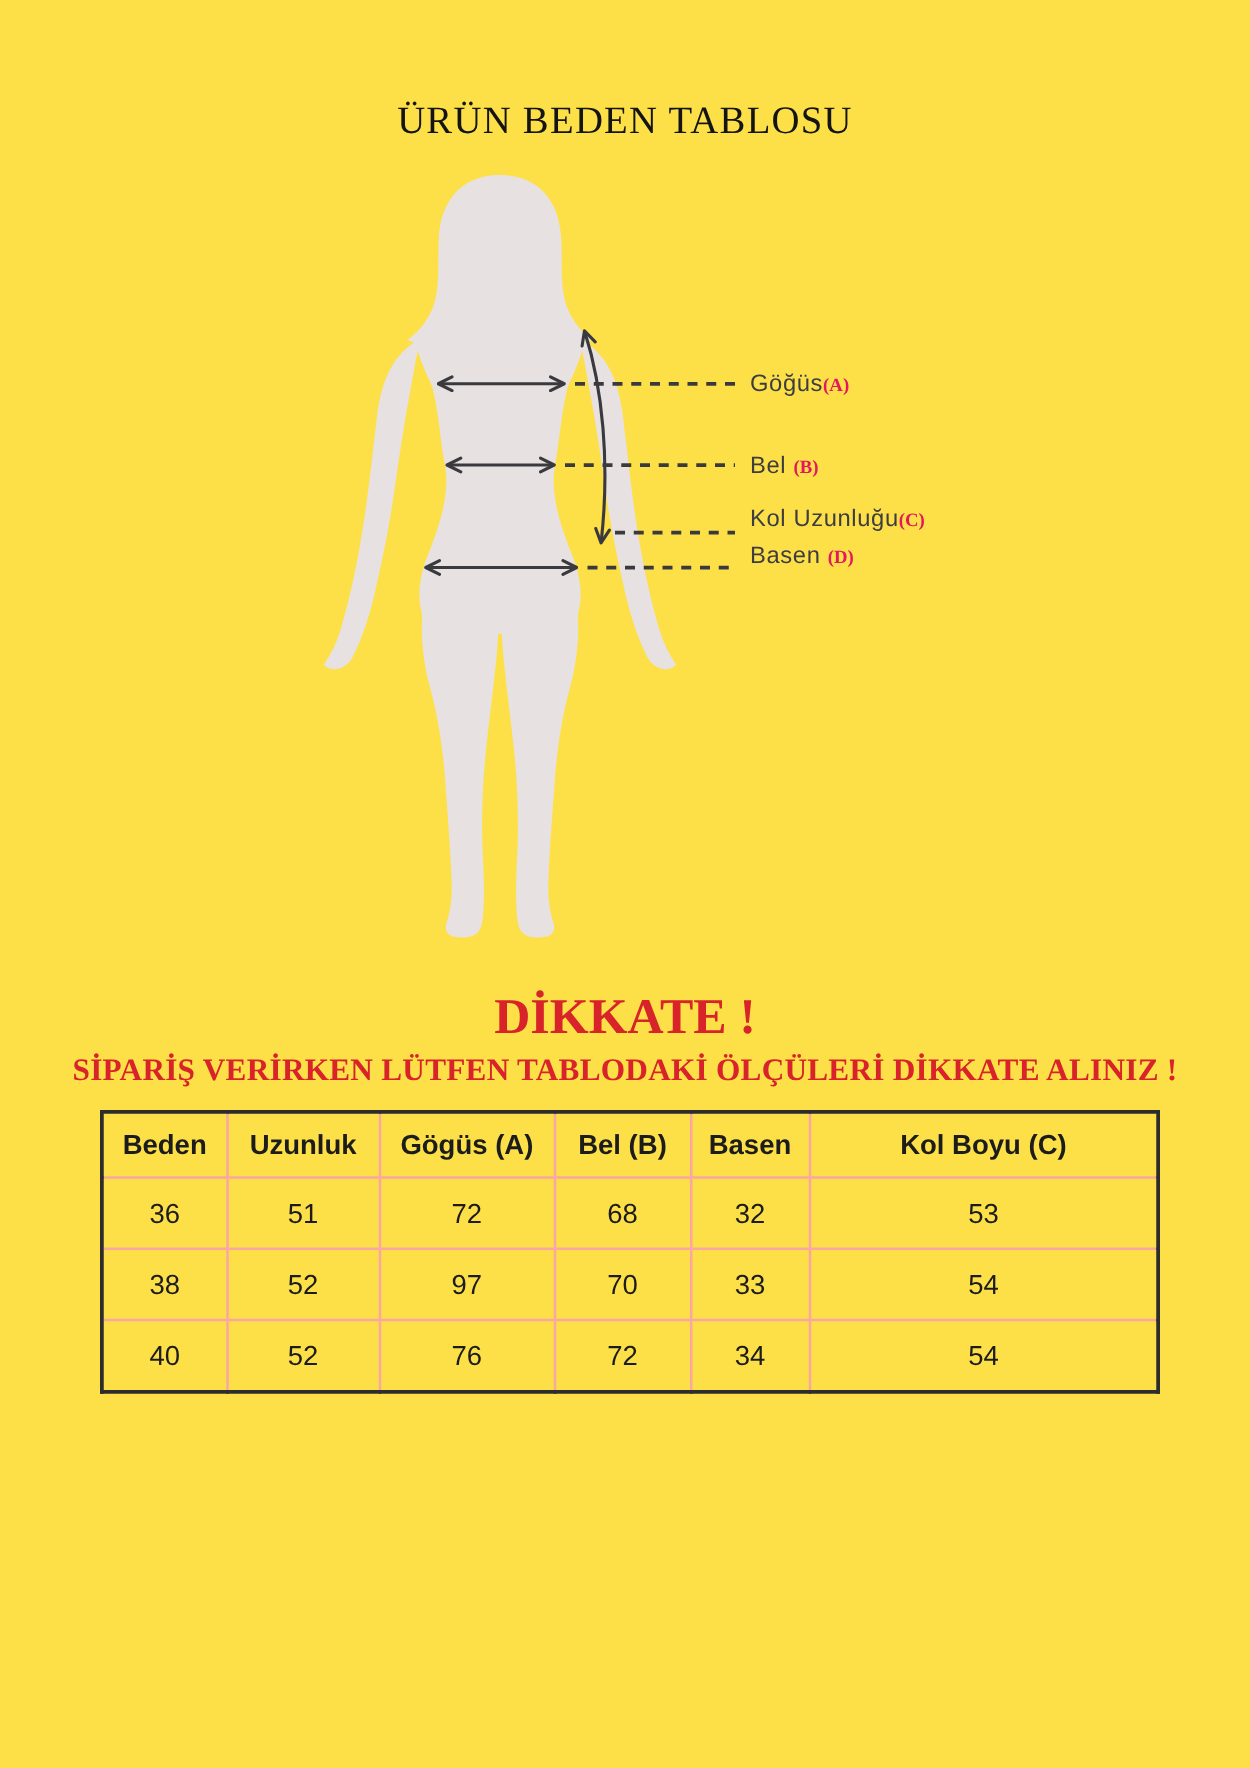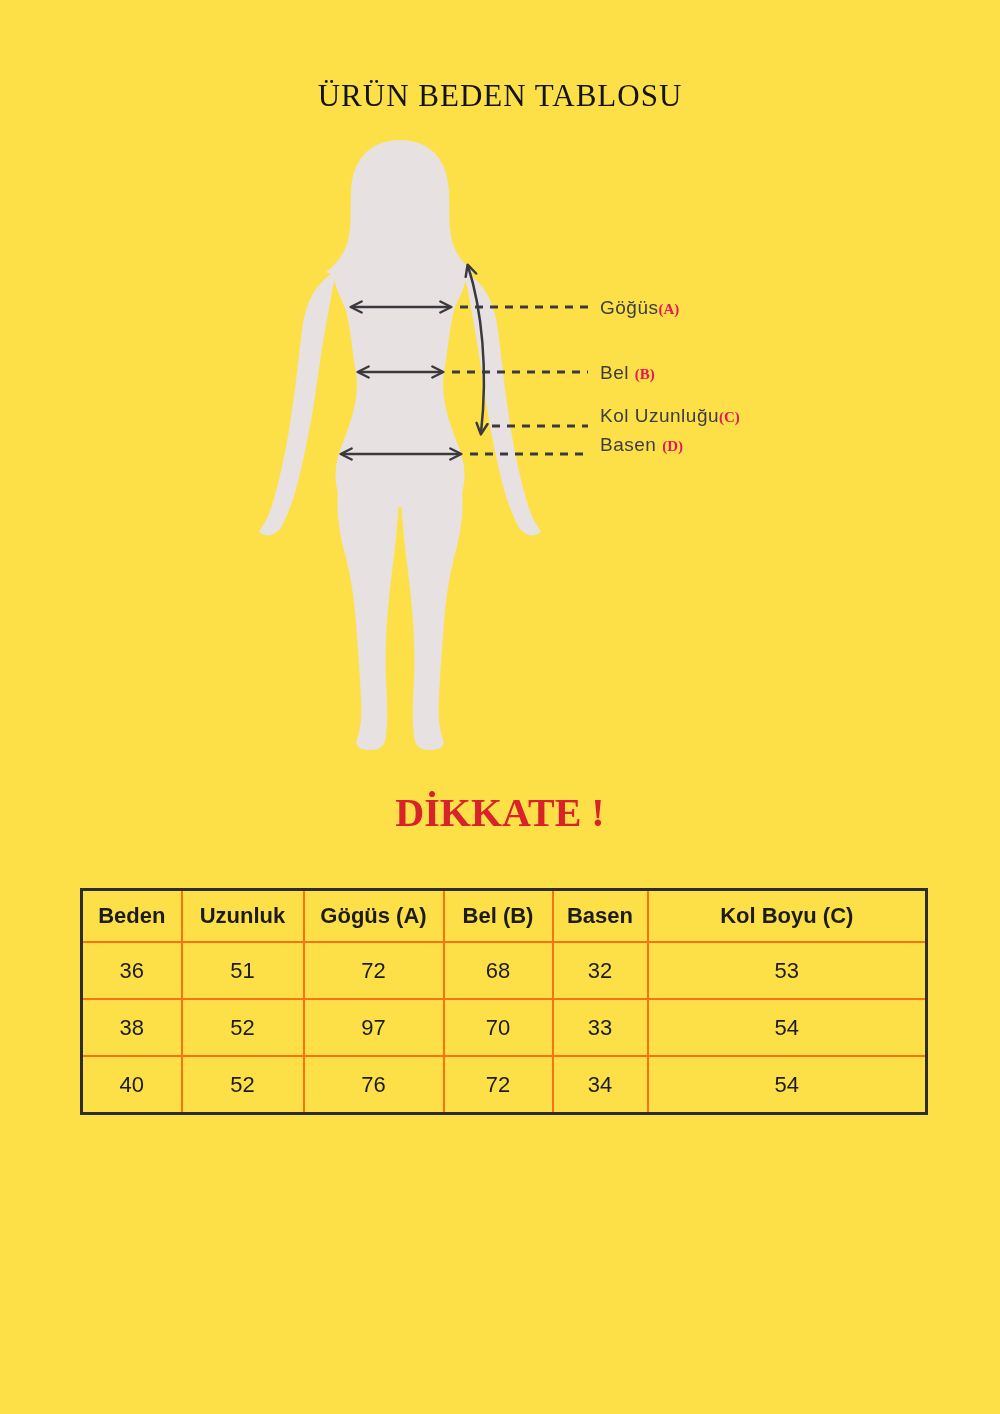--- a/index.html
+++ b/index.html
@@ -82,21 +82,21 @@
     position: absolute;
     top: 888px;
     left: 80px;
     border-collapse: collapse;
     table-layout: fixed;
     width: 845px;
     font-family: "Liberation Sans", sans-serif;
     color: #1c1c1c;
   }
   .size-table th, .size-table td {
-    border: 2px solid #f97316;
+    border: 2px solid #fca5a5;
     text-align: center;
     vertical-align: middle;
     padding: 0;
     overflow: hidden;
   }
   .size-table { border: 3px solid #2d2d2d; }
   .size-table th {
     height: 50px;
     font-size: 22px;
     font-weight: 700;
@@ -153,20 +153,21 @@
 
   <div class="measure-label label-chest"><span>Göğüs</span><span class="letter">(A)</span></div>
 
   <div class="measure-label label-waist"><span>Bel </span><span class="letter">(B)</span></div>
 
   <div class="measure-label label-arm"><span>Kol Uzunluğu</span><span class="letter">(C)</span></div>
 
   <div class="measure-label label-hip"><span>Basen </span><span class="letter">(D)</span></div>
 
   <div class="notice-heading">DİKKATE !</div>
+  <div class="notice-subheading">SİPARİŞ VERİRKEN LÜTFEN TABLODAKİ ÖLÇÜLERİ DİKKATE ALINIZ !</div>
 
   <table class="size-table">
     <colgroup>
       <col style="width:100px">
       <col style="width:122px">
       <col style="width:140px">
       <col style="width:109px">
       <col style="width:95px">
       <col style="width:279px">
     </colgroup>

